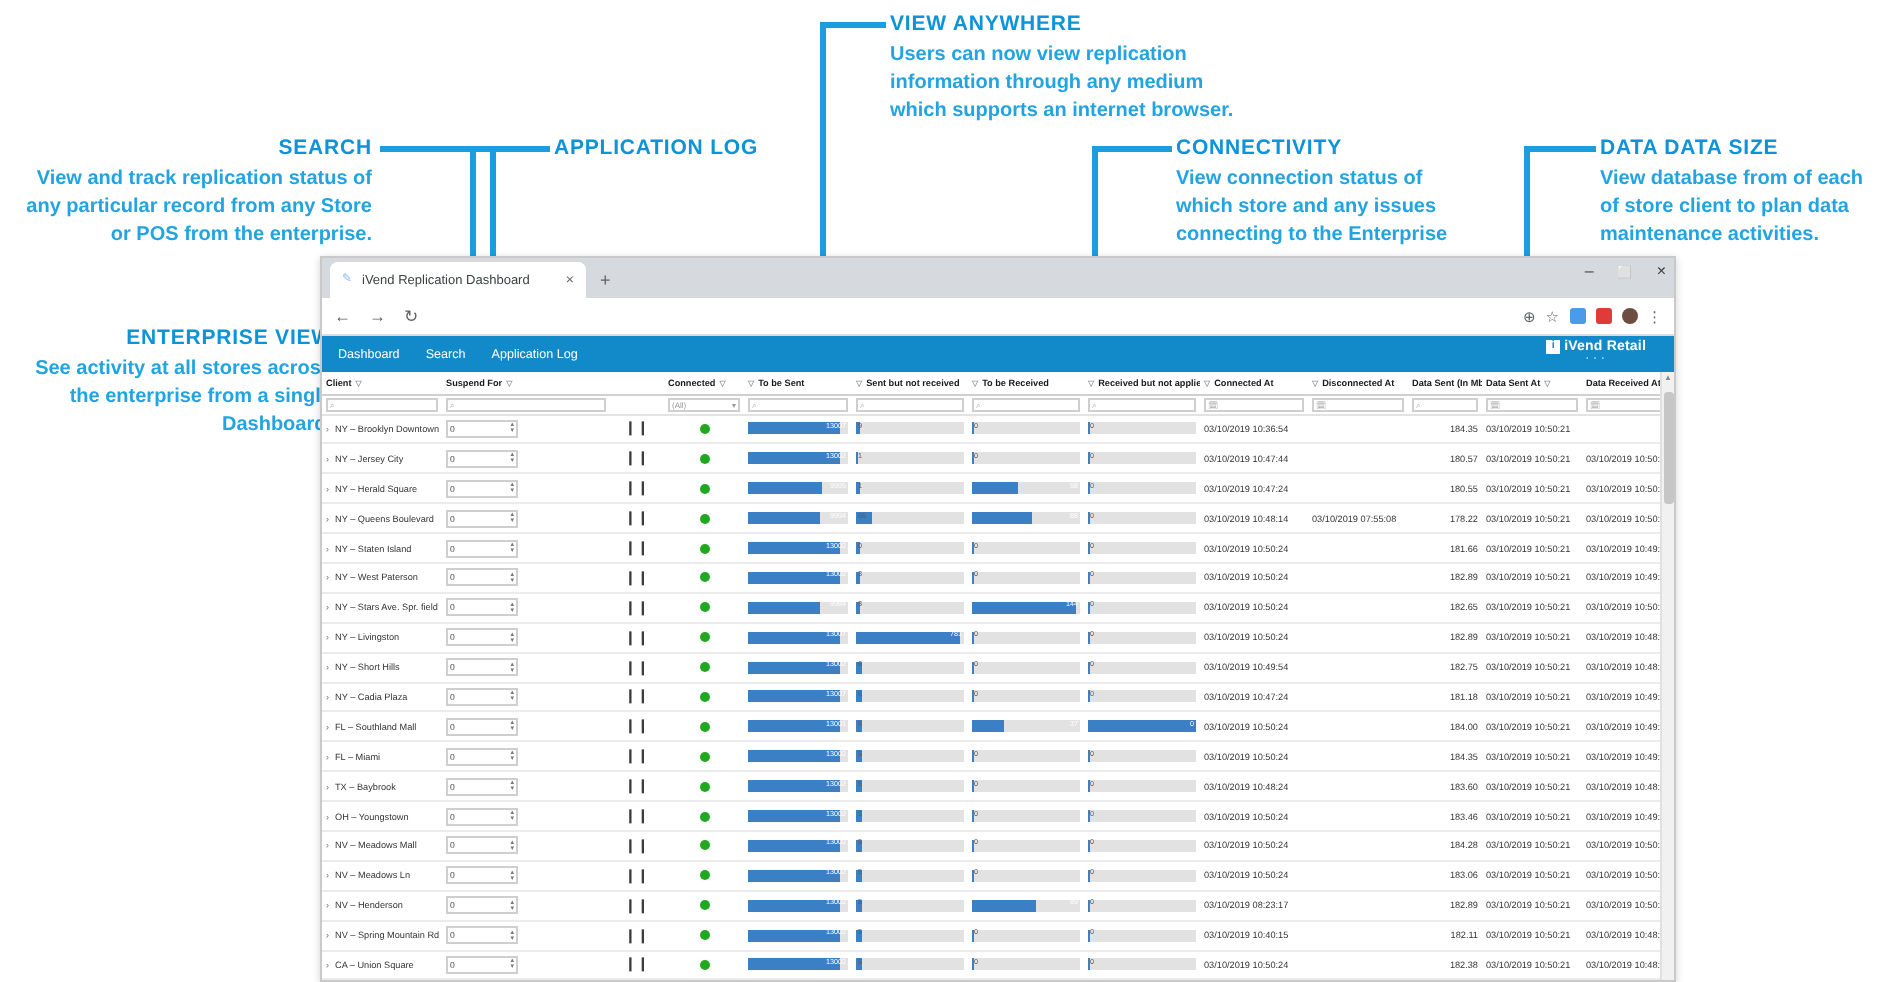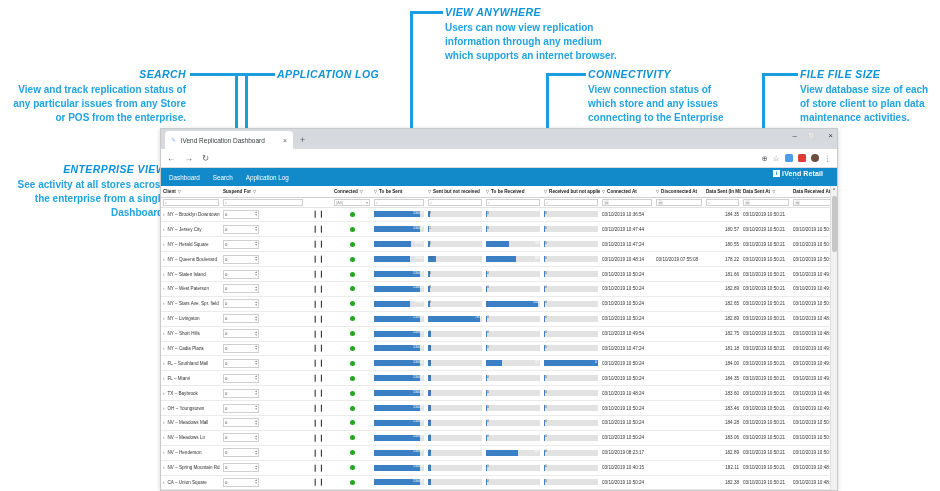--- a/index.html
+++ b/index.html
@@ -14,21 +14,20 @@
 
   
   .callout { position:absolute; color:#1a9ee0; }
   .callout .c-title {
     font-weight: bold;
     font-size: 10.5px;
     letter-spacing: .4px;
     color:#0d93d8;
     margin-bottom: 3px;
     white-space: nowrap;
-    font-style: italic;
   }
   .callout .c-body {
     font-size: 10px;
     line-height: 1.42;
     font-weight: bold;
     color:#22a3e2;
   }
   .callout.right-align { text-align: right; }
 
   .lead { position:absolute; background:#1a9ee0; }
@@ -143,21 +142,21 @@
     background:#f1f1f1; border-left:1px solid #e0e0e0;
   }
   .vscroll .thumb { position:absolute; top:10px; left:1px; width:5px; height:56px; background:#c6c6c6; border-radius:2px;}
   .vscroll .arw { text-align:center; font-size:4px; color:#8a8a8a; }
 </style>
 </head>
 <body>
 
 <div class="callout right-align" style="left:6px; top:68px; width:180px;">
   <div class="c-title">SEARCH</div>
-  <div class="c-body">View and track replication status of any particular issues from any Store or POS from the enterprise.</div>
+  <div class="c-body">View and track replication status of any particular record from any Store or POS from the enterprise.</div>
 </div>
 <div class="lead" style="left:190px; top:73px; width:58px; height:3px;"></div>
 <div class="lead" style="left:245px; top:73px; width:3px; height:90px;"></div>
 <div class="dot" style="left:238px; top:155px;"></div>
 
 <div class="callout" style="left:277px; top:68px; width:120px;">
   <div class="c-title">APPLICATION LOG</div>
 </div>
 <div class="lead" style="left:235px; top:73px; width:40px; height:3px;"></div>
 <div class="lead" style="left:235px; top:73px; width:3px; height:90px;"></div>
@@ -173,22 +172,22 @@
 
 <div class="callout" style="left:588px; top:68px; width:140px;">
   <div class="c-title">CONNECTIVITY</div>
   <div class="c-body">View connection status of which store and any issues connecting to the Enterprise Server.</div>
 </div>
 <div class="lead" style="left:546px; top:73px; width:40px; height:3px;"></div>
 <div class="lead" style="left:546px; top:73px; width:3px; height:98px;"></div>
 <div class="dot" style="left:539px; top:163px;"></div>
 
 <div class="callout" style="left:800px; top:68px; width:135px;">
-  <div class="c-title">FILE FILE SIZE</div>
-  <div class="c-body">View database size of each of store client to plan data maintenance activities.</div>
+  <div class="c-title">DATA DATA SIZE</div>
+  <div class="c-body">View database from of each of store client to plan data maintenance activities.</div>
 </div>
 <div class="lead" style="left:762px; top:73px; width:36px; height:3px;"></div>
 <div class="lead" style="left:762px; top:73px; width:3px; height:98px;"></div>
 <div class="dot" style="left:755px; top:163px;"></div>
 
 <div class="callout right-align" style="left:6px; top:163px; width:160px;">
   <div class="c-title">ENTERPRISE VIEW</div>
   <div class="c-body">See activity at all stores across the enterprise from a single Dashboard.</div>
 </div>
 <div class="lead" style="left:170px; top:167px; width:30px; height:3px;"></div>

